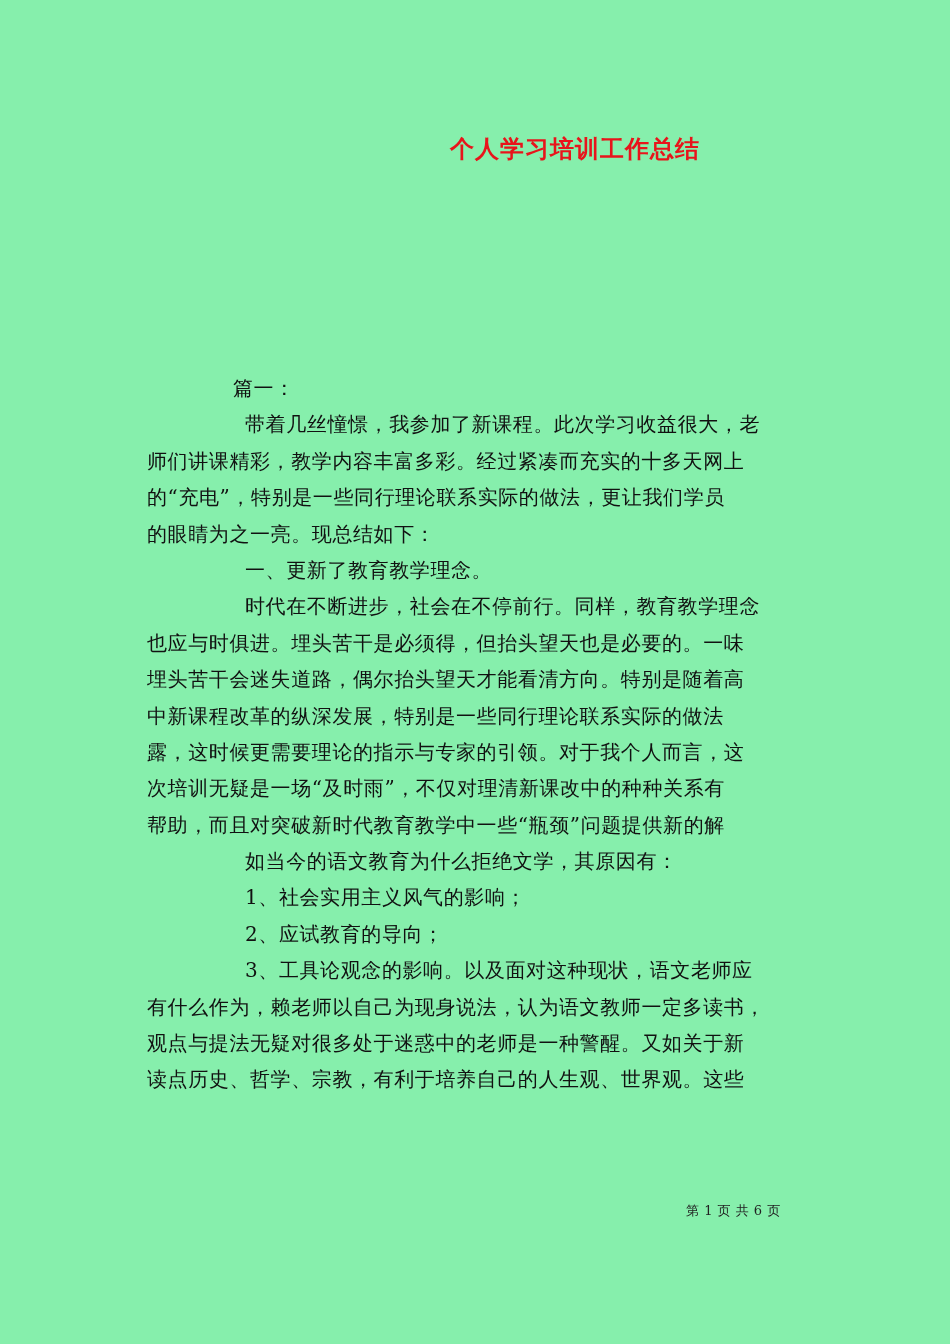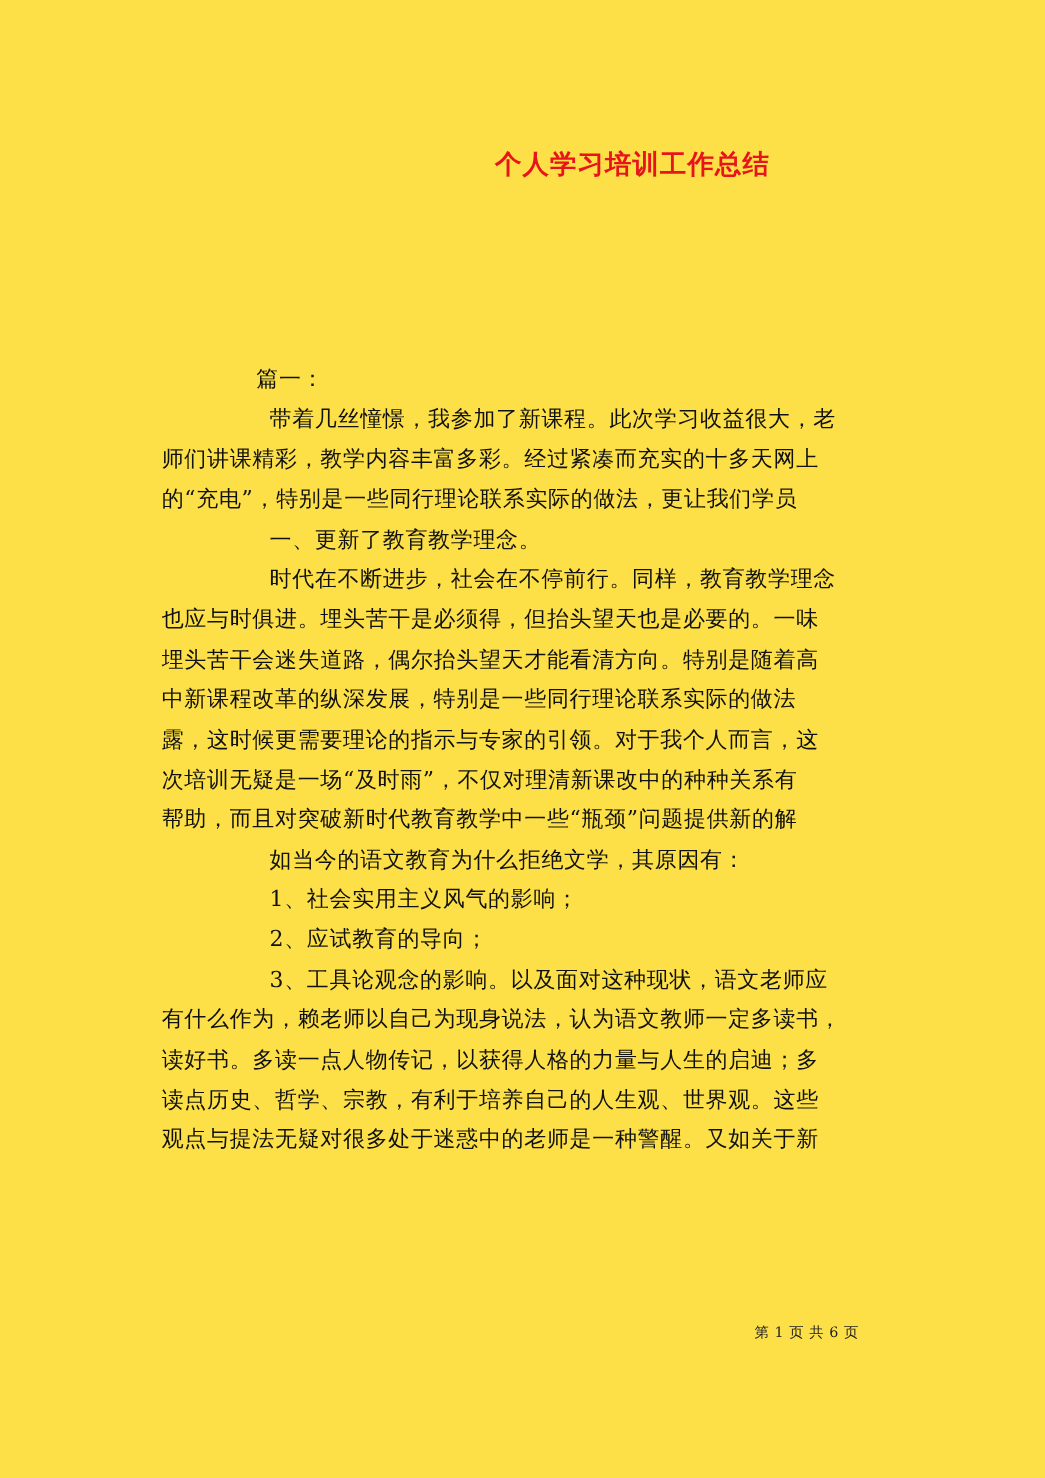--- a/index.html
+++ b/index.html
@@ -13,21 +13,21 @@
       position: relative;
       overflow: hidden;
       font-family: "DejaVu Serif", "Liberation Serif", serif;
       color: #111111;
     }
     .page {
       position: absolute;
       left: 0; top: 0;
       width: 950px;
       height: 1344px;
-      background: #fde047;
+      background: #86efac;
     }
     .title {
       position: absolute;
       top: 133px;
       left: 0;
       width: 950px;
       text-align: center;
       padding-left: 200px;
       box-sizing: border-box;
       font-size: 24px;
@@ -44,21 +44,21 @@
       width: 660px;
       font-size: 20px;
       line-height: 36.4px;
     }
     .line {
       display: block;
       white-space: nowrap;
       height: 36.4px;
       letter-spacing: 0.6px;
     }
-    .indent-1 { padding-left: 86px; }
+    .indent-1 { padding-left: 86px; margin-top: 44px; }
     .indent-2 { padding-left: 98px; }
     .footer {
       position: absolute;
       top: 1202px;
       left: 686px;
       font-size: 13px;
       color: #222222;
       font-family: "DejaVu Serif", "Liberation Serif", serif;
       letter-spacing: 0.5px;
     }
@@ -67,32 +67,32 @@
 <body>
 
 <div class="page">
   <div class="title">个人学习培训工作总结</div>
 
   <div class="body-text">
     <span class="line indent-1">篇一：</span>
     <span class="line indent-2">带着几丝憧憬，我参加了新课程。此次学习收益很大，老</span>
     <span class="line">师们讲课精彩，教学内容丰富多彩。经过紧凑而充实的十多天网上</span>
     <span class="line">的“充电”，特别是一些同行理论联系实际的做法，更让我们学员</span>
+    <span class="line">的眼睛为之一亮。现总结如下：</span>
     <span class="line indent-2">一、更新了教育教学理念。</span>
     <span class="line indent-2">时代在不断进步，社会在不停前行。同样，教育教学理念</span>
     <span class="line">也应与时俱进。埋头苦干是必须得，但抬头望天也是必要的。一味</span>
     <span class="line">埋头苦干会迷失道路，偶尔抬头望天才能看清方向。特别是随着高</span>
     <span class="line">中新课程改革的纵深发展，特别是一些同行理论联系实际的做法</span>
     <span class="line">露，这时候更需要理论的指示与专家的引领。对于我个人而言，这</span>
     <span class="line">次培训无疑是一场“及时雨”，不仅对理清新课改中的种种关系有</span>
     <span class="line">帮助，而且对突破新时代教育教学中一些“瓶颈”问题提供新的解</span>
     <span class="line indent-2">如当今的语文教育为什么拒绝文学，其原因有：</span>
     <span class="line indent-2">1、社会实用主义风气的影响；</span>
     <span class="line indent-2">2、应试教育的导向；</span>
     <span class="line indent-2">3、工具论观念的影响。以及面对这种现状，语文老师应</span>
     <span class="line">有什么作为，赖老师以自己为现身说法，认为语文教师一定多读书，</span>
-    <span class="line">读好书。多读一点人物传记，以获得人格的力量与人生的启迪；多</span>
+    <span class="line">观点与提法无疑对很多处于迷惑中的老师是一种警醒。又如关于新</span>
     <span class="line">读点历史、哲学、宗教，有利于培养自己的人生观、世界观。这些</span>
-    <span class="line">观点与提法无疑对很多处于迷惑中的老师是一种警醒。又如关于新</span>
   </div>
 
   <div class="footer">第 1 页 共 6 页</div>
 </div>
 
 </body></html>

